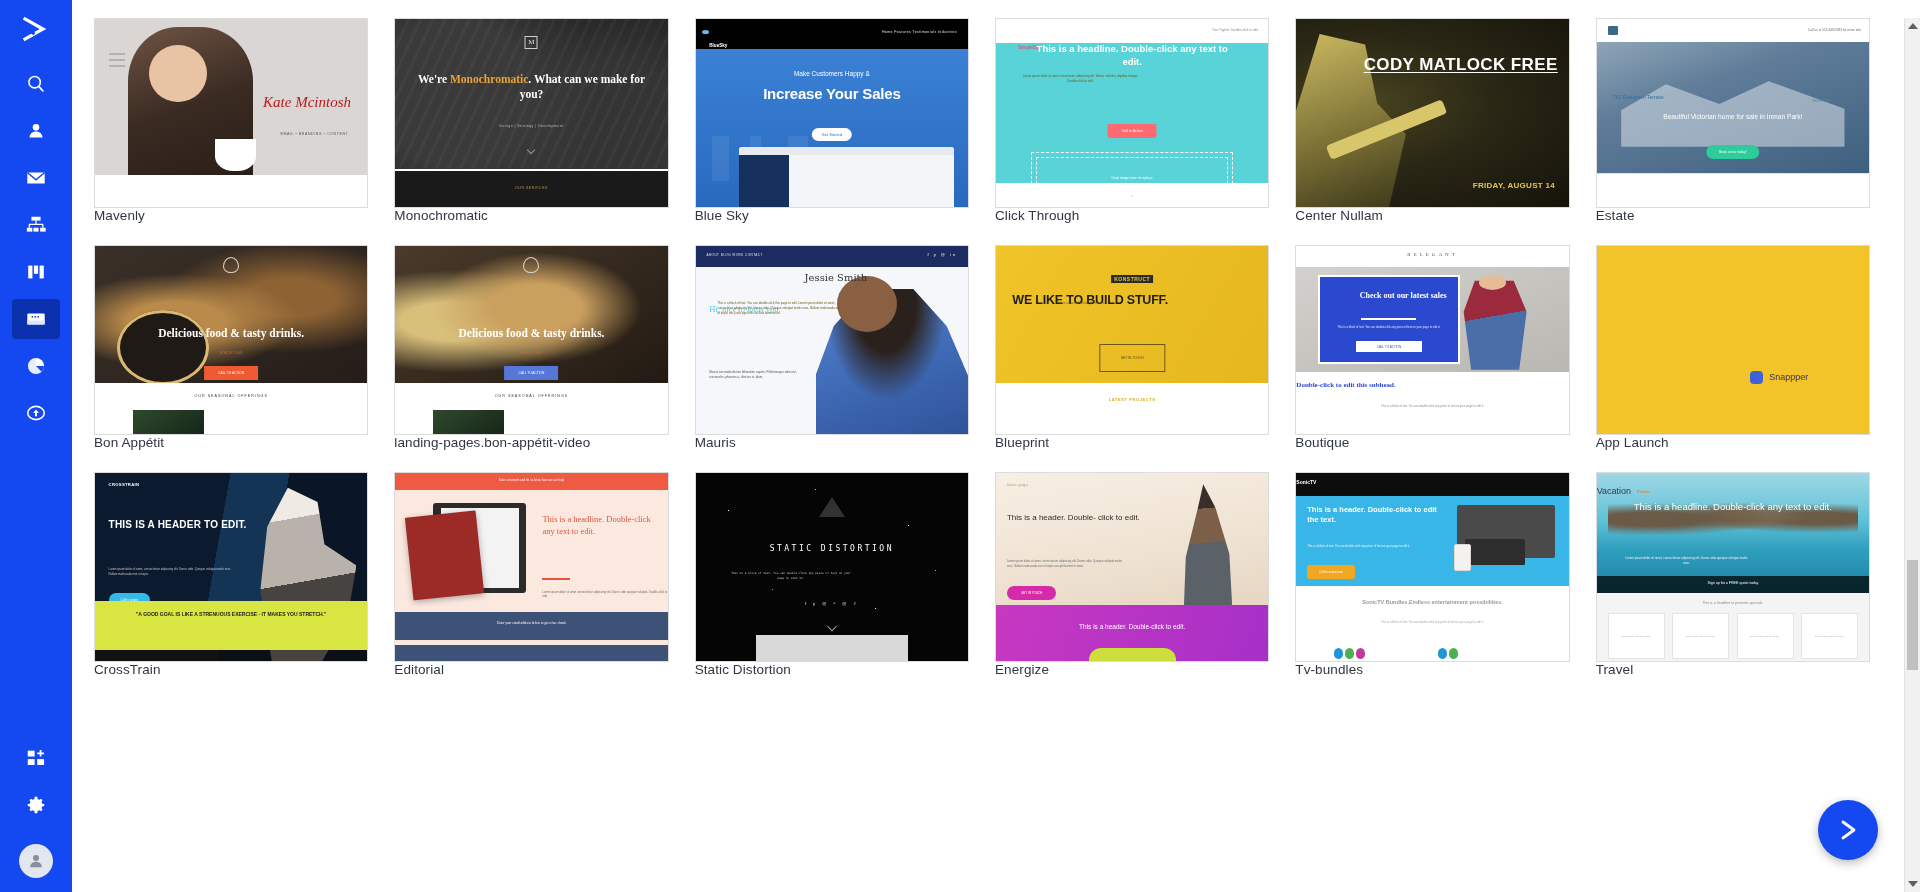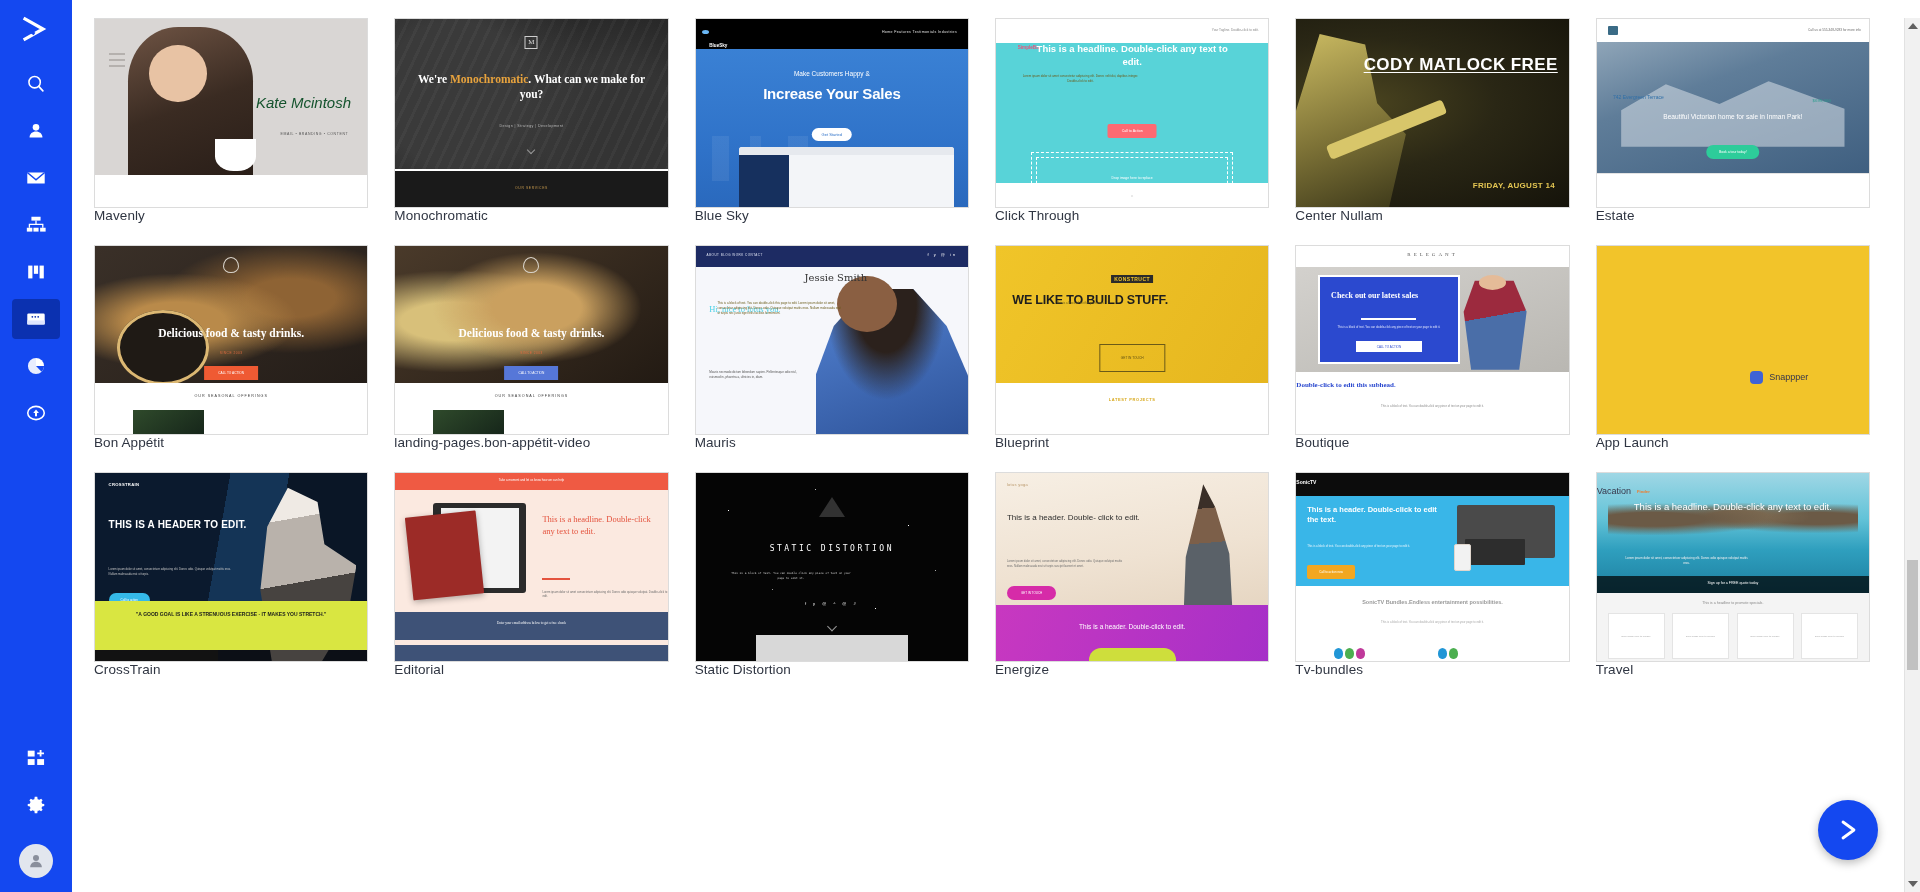--- a/index.html
+++ b/index.html
@@ -117,21 +117,21 @@
   
   .t-fill { position: absolute; inset: 0; }
 
   
   .mav { background: #d9d6d4; }
   .mav .photo { position:absolute; left:12%; top:4%; width:46%; height:96%;
     background: linear-gradient(160deg,#6f5444 0%,#3a2b22 45%,#241a15 100%);
     border-radius: 40% 42% 0 0 / 30% 30% 0 0; }
   .mav .head { position:absolute; left:20%; top:14%; width:21%; height:30%; background:#e8c3a4; border-radius:50%; }
   .mav .cup { position:absolute; left:44%; top:64%; width:15%; height:17%; background:#fff; border-radius:0 0 45% 45%; }
-  .mav .script { position:absolute; right:6%; top:40%; font-family:Liberation Sans, sans-serif; font-style:italic; font-size:15px; color:#14532d; }
+  .mav .script { position:absolute; right:6%; top:40%; font-family:Liberation Serif, serif; font-style:italic; font-size:15px; color:#b91c1c; }
   .mav .sub { position:absolute; right:7%; top:60%; font-size:3.5px; color:#555; letter-spacing:.6px; }
   .mav .lines { position:absolute; left:5%; top:18%; }
   .mav .lines span { display:block; width:16px; height:2px; background:#b5b1ae; margin-bottom:4px; }
   .mav .white { position:absolute; left:0; right:0; bottom:0; height:17%; background:#fff; }
 
   
   .mono { background:#232323; }
   .mono .tex { position:absolute; inset:0; background:
       repeating-linear-gradient(115deg, rgba(255,255,255,.035) 0 3px, transparent 3px 11px),
       radial-gradient(circle at 22% 40%, #3a3a3a 0 30%, transparent 60%),
@@ -240,21 +240,21 @@
 
   
   .bout { background:#fff; }
   .bout .brand { position:absolute; left:0; right:0; top:3%; text-align:center; font-family:"Liberation Serif", serif; font-size:5px; color:#555; letter-spacing:3px;}
   .bout .photo { position:absolute; left:0; right:0; top:11%; height:56%; background: linear-gradient(160deg,#d3d1cd 0%,#b9b7b2 100%);}
   .bout .pers { position:absolute; right:10%; top:6%; width:34%; height:92%;
      background: linear-gradient(170deg,#9c2a3e 0 45%, #4a6ea8 45% 100%);
      clip-path: polygon(28% 8%, 70% 8%, 84% 40%, 76% 100%, 24% 100%, 16% 40%); }
   .bout .pface { position:absolute; right:23%; top:8%; width:10%; height:14%; background:#e5bb98; border-radius:50%;}
   .bout .box { position:absolute; left:8%; top:8%; width:52%; height:84%; background:#2b49cf; border:2px solid #fff;}
-  .bout .box h { display:block; position:absolute; left:8%; right:8%; top:16%; text-align:left; color:#fff; font-family:"Liberation Serif", serif; font-weight:700; font-size:8px; line-height:1.3;}
+  .bout .box h { display:block; position:absolute; left:8%; right:8%; top:16%; text-align:right; color:#fff; font-family:"Liberation Serif", serif; font-weight:700; font-size:8px; line-height:1.3;}
   .bout .rule { position:absolute; left:30%; right:30%; top:49%; height:1.5px; background:#fff;}
   .bout .box p { position:absolute; left:10%; right:10%; top:57%; text-align:center; color:#dfe4fb; font-size:2.8px; line-height:1.7;}
   .bout .bbtn { position:absolute; left:26%; right:26%; top:76%; height:13%; background:#fff; color:#2b49cf; font-size:3px; display:flex; align-items:center; justify-content:center;}
   .bout .sub { position:absolute; left:0; right:0; top:72%; color:#2b49cf; font-family:"Liberation Serif", serif; font-weight:700; font-size:7px;}
   .bout .sub2 { position:absolute; left:10%; right:10%; top:84%; text-align:center; color:#8b8b8b; font-size:2.8px;}
 
   
   .app { background:#fff; }
   .app .yellow { position:absolute; left:0; right:0; top:0; height:62%; background:#f2c42a;
      clip-path: polygon(0 0, 100% 0, 100% 82%, 0 100%); }

